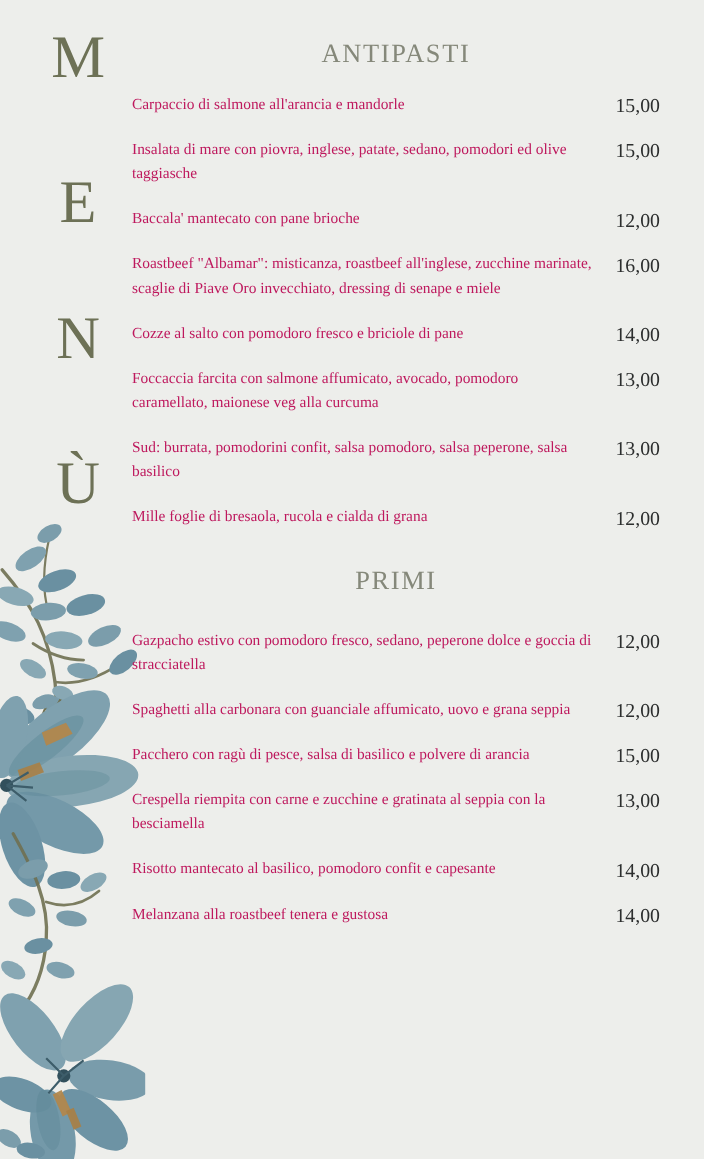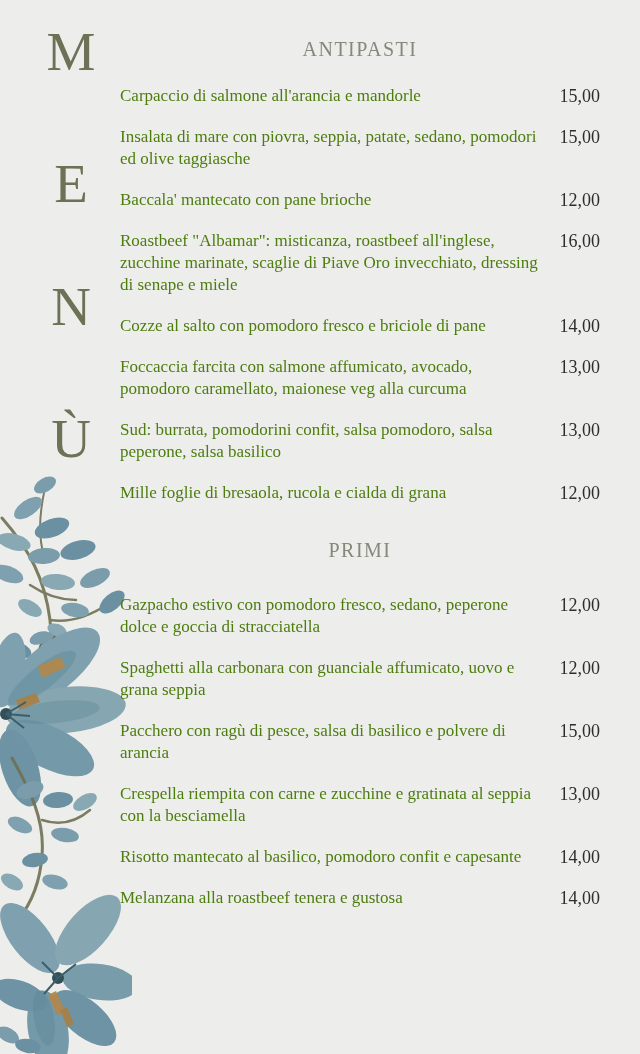--- a/index.html
+++ b/index.html
@@ -30,38 +30,38 @@
 
   
   .content {
     position: absolute;
     left: 120px; top: 0;
     width: 480px;
   }
   .section-heading {
     margin: 0;
     text-align: center;
-    font-size: 20px; line-height: 23px;
+    font-size: 24px; line-height: 23px;
     font-weight: normal;
     letter-spacing: 1.5px;
     color: #85887a;
   }
   .menu-section:first-child .section-heading { margin: 38px 0 24px 0; }
   .menu-section + .menu-section .section-heading { margin: 35px 0 32px 0; }
 
   .menu-row {
     display: flex;
     align-items: flex-start;
     margin-bottom: 19px;
   }
   .item-name {
     flex: 1;
     padding-right: 14px;
-    font-size: 17px; line-height: 22px;
-    color: #4d7c0f;
+    font-size: 14px; line-height: 22px;
+    color: #be185d;
   }
   .item-price {
     width: 46px;
     text-align: right;
     font-size: 18px; line-height: 22px;
     color: #2c2e2e;
     white-space: nowrap;
   }
 </style>
 </head>
@@ -158,21 +158,21 @@
   <div class="content">
   <section class="menu-section">
     <h2 class="section-heading">ANTIPASTI</h2>
     <div class="rows">
   <div class="menu-row">
     <div class="item-name">Carpaccio di salmone all'arancia e mandorle</div>
     <div class="item-price">15,00</div>
   </div>
 
   <div class="menu-row">
-    <div class="item-name">Insalata di mare con piovra, seppia, patate, sedano, pomodori ed olive taggiasche</div>
+    <div class="item-name">Insalata di mare con piovra, inglese, patate, sedano, pomodori ed olive taggiasche</div>
     <div class="item-price">15,00</div>
   </div>
 
   <div class="menu-row">
     <div class="item-name">Baccala' mantecato con pane brioche</div>
     <div class="item-price">12,00</div>
   </div>
 
   <div class="menu-row">
     <div class="item-name">Roastbeef "Albamar": misticanza, roastbeef all'inglese, zucchine marinate, scaglie di Piave Oro invecchiato, dressing di senape e miele</div>

